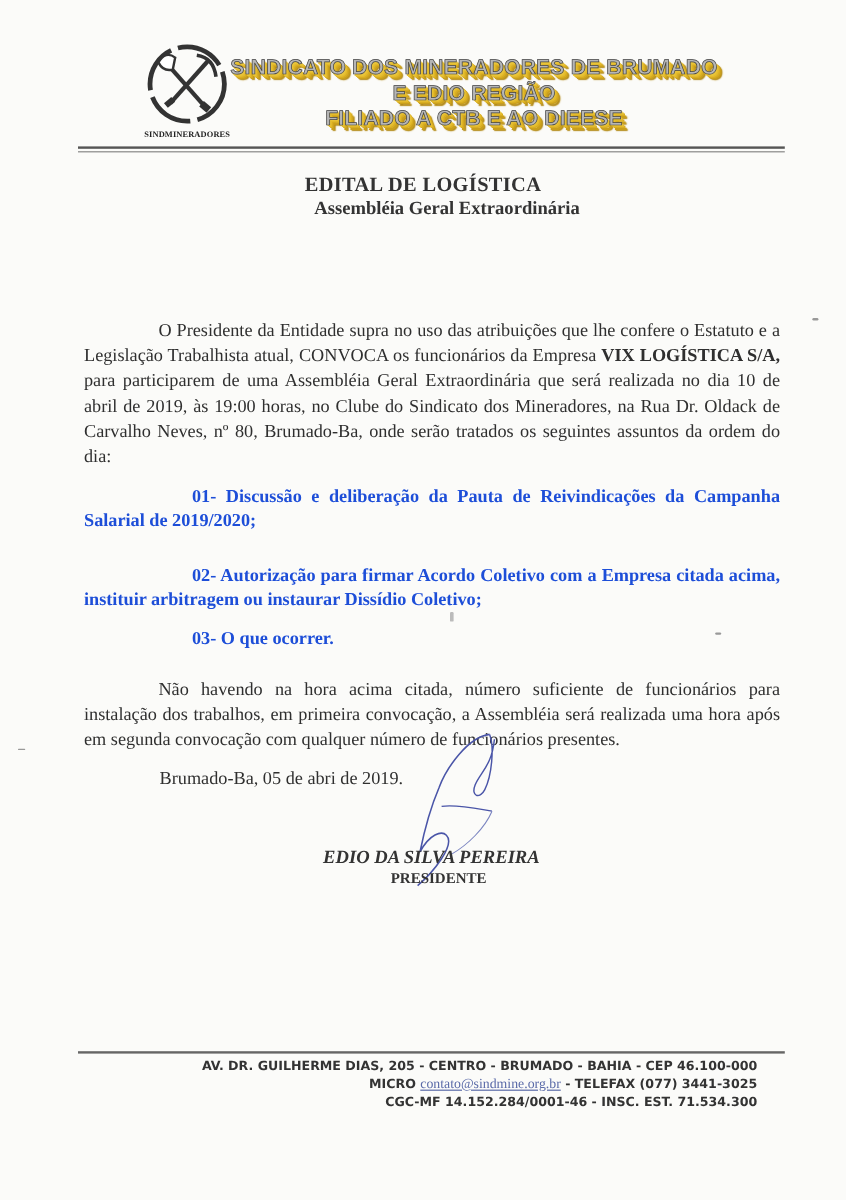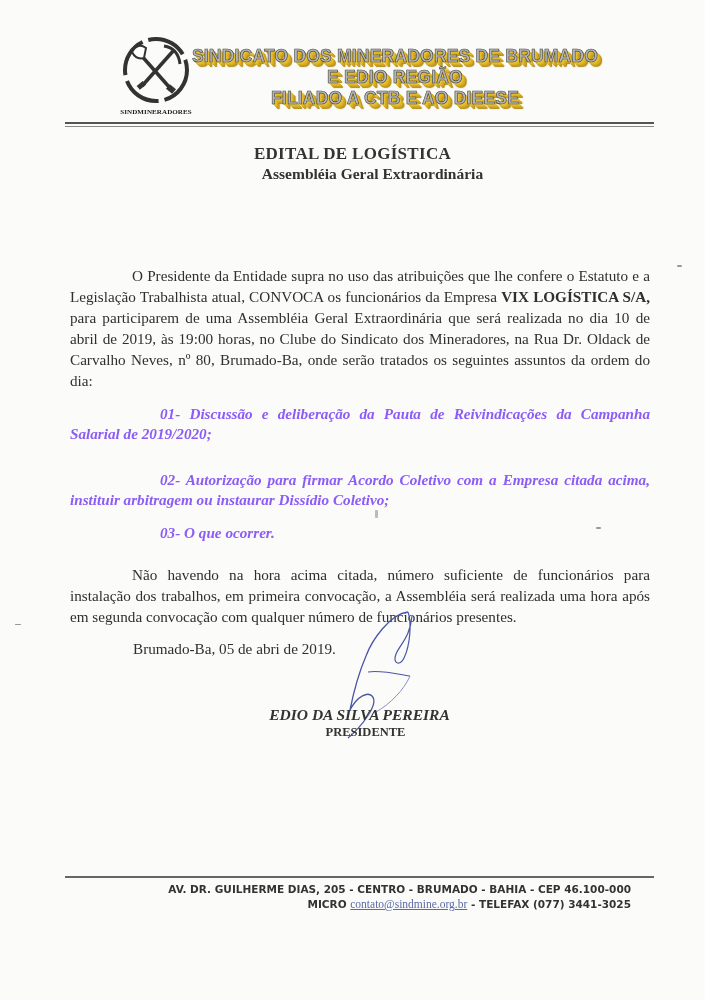--- a/index.html
+++ b/index.html
@@ -10,21 +10,21 @@
   .banner { position:absolute; left:160px; top:46px; width:470px; text-align:center; }
   .banner div { font-family:"Liberation Sans", sans-serif; font-weight:900; font-size:17.5px; line-height:21px; color:#b6b6b6; -webkit-text-stroke:0.6px #444;
     text-shadow: 1px 1px 0 #e8c43a, 2px 2px 0 #e4bb2c, 3px 3px 0 #d8ad22, 4px 4px 0 #c99f1c, 5px 5px 1px #b38a16; letter-spacing:0.2px; }
   .hr-top { position:absolute; left:65px; width:589px; top:122px; border-top:2px solid #555; }
   .hr-top2 { position:absolute; left:65px; width:589px; top:126px; border-top:1px solid #888; }
   .title { position:absolute; left:0; width:705px; top:144px; text-align:center; }
   .title .t1 { font-size:17px; font-weight:bold; color:#333; letter-spacing:0.3px; }
   .title .t2 { font-size:15.5px; font-weight:bold; color:#333; margin-top:1px;padding-left:40px; }
   .body { position:absolute; left:70px; width:580px; font-size:15.2px; line-height:21px; text-align:justify; color:#2f2f2f; }
   .p1 { top:265px; text-indent:62px; }
-  .items { position:absolute; left:70px; width:580px; font-size:15.2px; font-weight:bold; font-style:italic; line-height:20px; color:#8b5cf6; text-align:justify; }
+  .items { position:absolute; left:70px; width:580px; font-size:15.2px; font-weight:bold; line-height:20px; color:#1d4ed8; text-align:justify; }
   .item { text-indent:90px; }
   .i1 { top:404px; } .i2 { top:470px; } .i3 { top:523px; }
   .p2 { top:564px; text-indent:62px; }
   .date { position:absolute; left:133px; top:640px; font-size:15.2px; color:#2f2f2f; }
   .sig-name { position:absolute; left:0; width:705px; top:706px; text-align:center; }
   .sig-name .n1 { font-size:15.5px; font-weight:bold; color:#333; padding-left:14px;font-style:italic; }
   .sig-name .n2 { font-size:12.5px; font-weight:bold; color:#333; margin-top:1px; padding-left:26px; }
   .signature { position:absolute; left:340px; top:600px; }
   .hr-bot { position:absolute; left:65px; width:589px; top:876px; border-top:2px solid #666; }
   .footer { position:absolute; left:0; width:631px; top:882px; text-align:right; font-family:"DejaVu Sans", sans-serif; font-size:10.5px; font-weight:bold; color:#333; line-height:15px; }
@@ -81,18 +81,19 @@
 <div class="sig-name">
   <div class="n1">EDIO DA SILVA PEREIRA</div>
   <div class="n2">PRESIDENTE</div>
 </div>
 
 <div class="hr-bot"></div>
 
 <div class="footer">
   <div>AV. DR. GUILHERME DIAS, 205 - CENTRO - BRUMADO - BAHIA - CEP 46.100-000</div>
   <div><span>MICRO </span><span class="email">contato@sindmine.org.br</span><span> - TELEFAX (077) 3441-3025</span></div>
+  <div>CGC-MF 14.152.284/0001-46 - INSC. EST. 71.534.300</div>
 </div>
 
 <div class="speck" style="left:677px;top:265px;width:5px;height:2px;"></div>
 <div class="speck" style="left:15px;top:624px;width:6px;height:1px;"></div>
 <div class="speck" style="left:596px;top:527px;width:5px;height:2px;"></div>
 <div class="speck" style="left:375px;top:510px;width:3px;height:8px;background:#bbb;"></div>
 
 </body></html>

